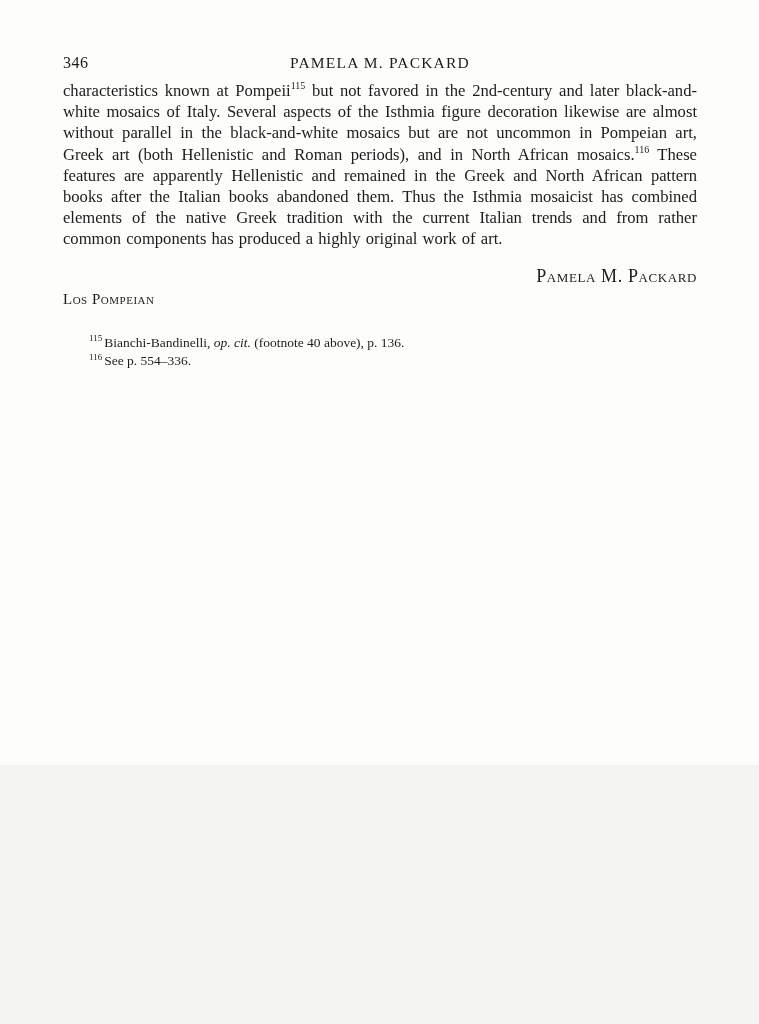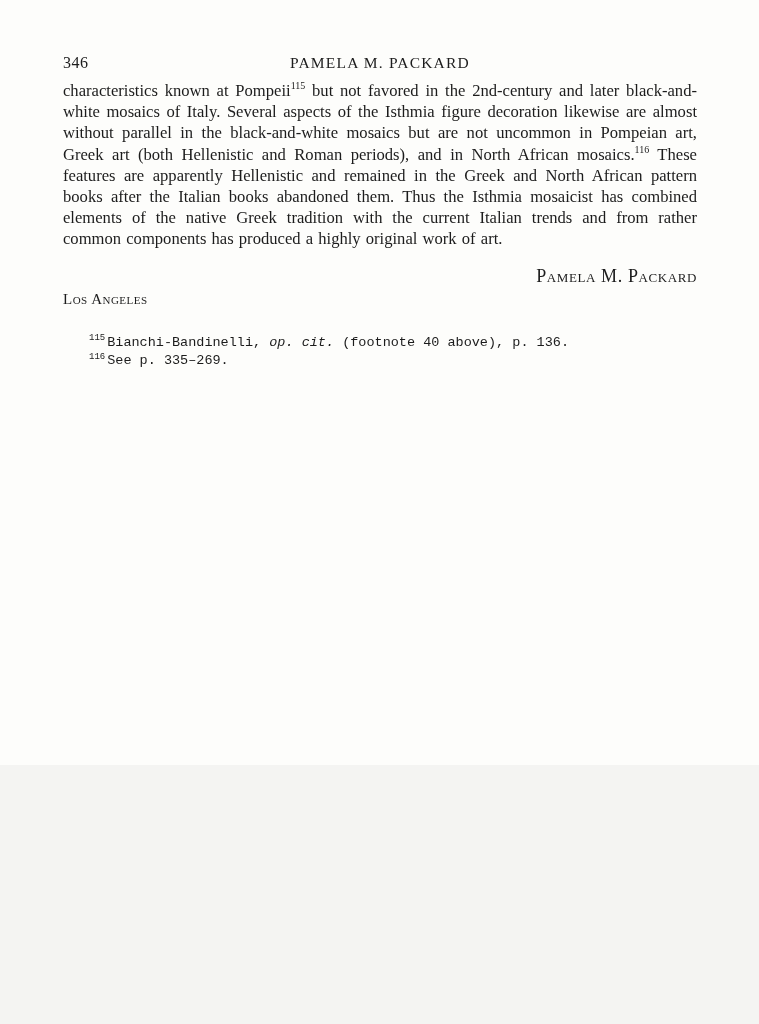--- a/index.html
+++ b/index.html
@@ -57,21 +57,20 @@
   }
   .location {
     margin-top: 4px;
     text-align: left;
     font-variant: small-caps;
     font-size: 15px;
     letter-spacing: 0.5px;
   }
   .footnotes {
     margin-top: 26px;
-    font-family: Liberation Mono, monospace;
   }
   .footnote {
     margin: 0 0 1px 0;
     padding-left: 26px;
     font-size: 13.5px;
     line-height: 17.5px;
   }
   .footnote sup {
     font-size: 9px;
     line-height: 0;
@@ -89,21 +88,21 @@
 
   <header class="page-header">
     <span class="page-number">346</span>
     <span class="running-header">PAMELA M. PACKARD</span>
   </header>
 
   <p class="body-paragraph"><span>characteristics known at Pompeii</span><sup>115</sup><span> but not favored in the 2nd-century and later black-and-white mosaics of Italy. Several aspects of the Isthmia figure decoration likewise are almost without parallel in the black-and-white mosaics but are not uncommon in Pompeian art, Greek art (both Hellenistic and Roman periods), and in North African mosaics.</span><sup>116</sup><span> These features are apparently Hellenistic and remained in the Greek and North African pattern books after the Italian books abandoned them. Thus the Isthmia mosaicist has combined elements of the native Greek tradition with the current Italian trends and from rather common components has produced a highly original work of art.</span></p>
 
   <div class="signature">Pamela M. Packard</div>
 
-  <div class="location">Los Angeles</div>
+  <div class="location">Los Pompeian</div>
 
   <div class="footnotes">
     <p class="footnote"><sup>115</sup><span>Bianchi-Bandinelli, </span><i>op. cit.</i><span> (footnote 40 above), p. 136.</span></p>
 
-    <p class="footnote"><sup>116</sup><span>See p. 335–269.</span></p>
+    <p class="footnote"><sup>116</sup><span>See p. 554–336.</span></p>
   </div>
 
 </div>
 
 </body></html>

